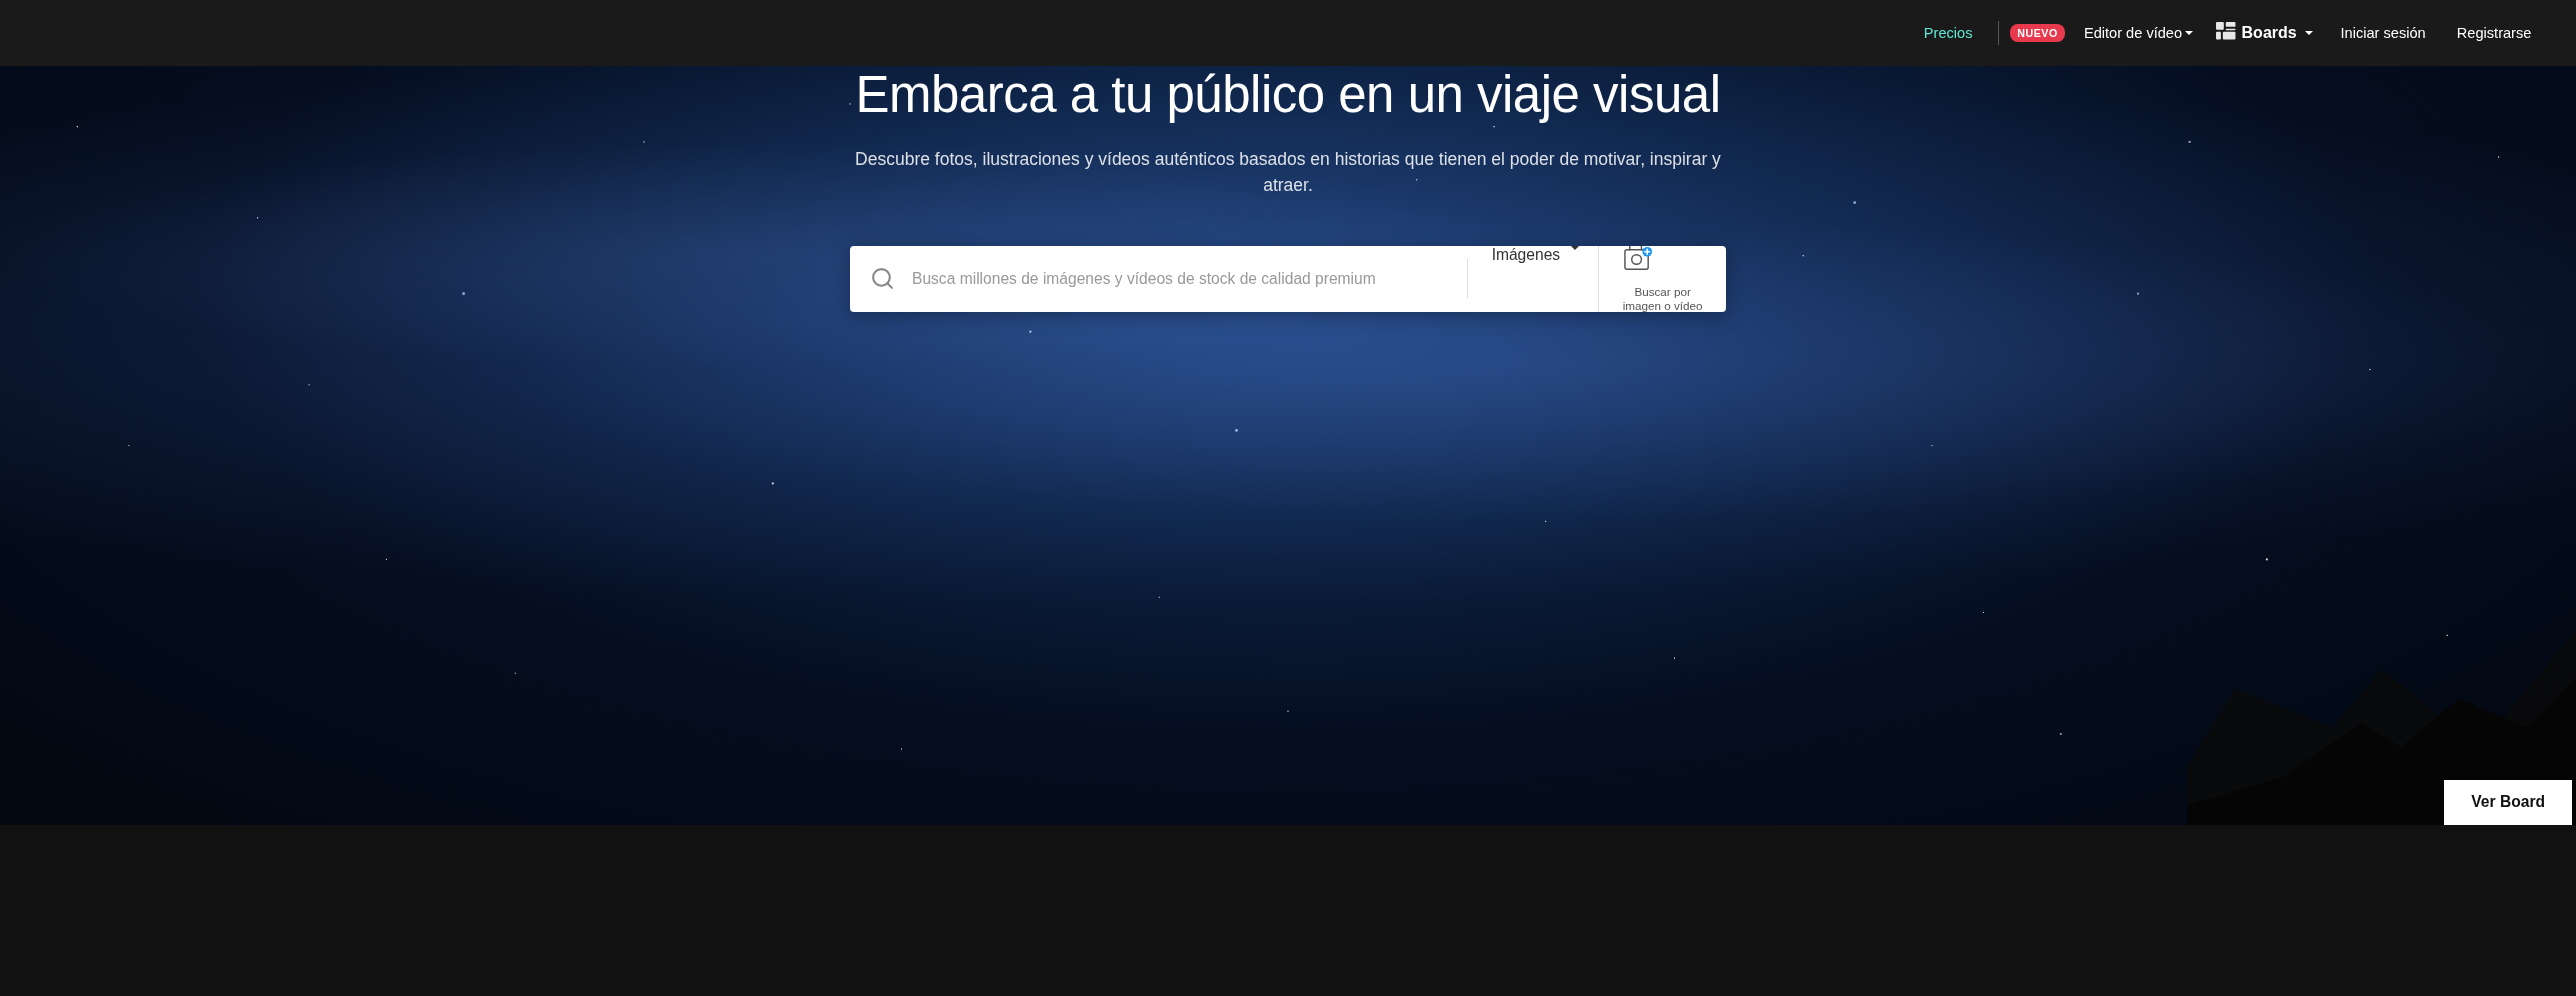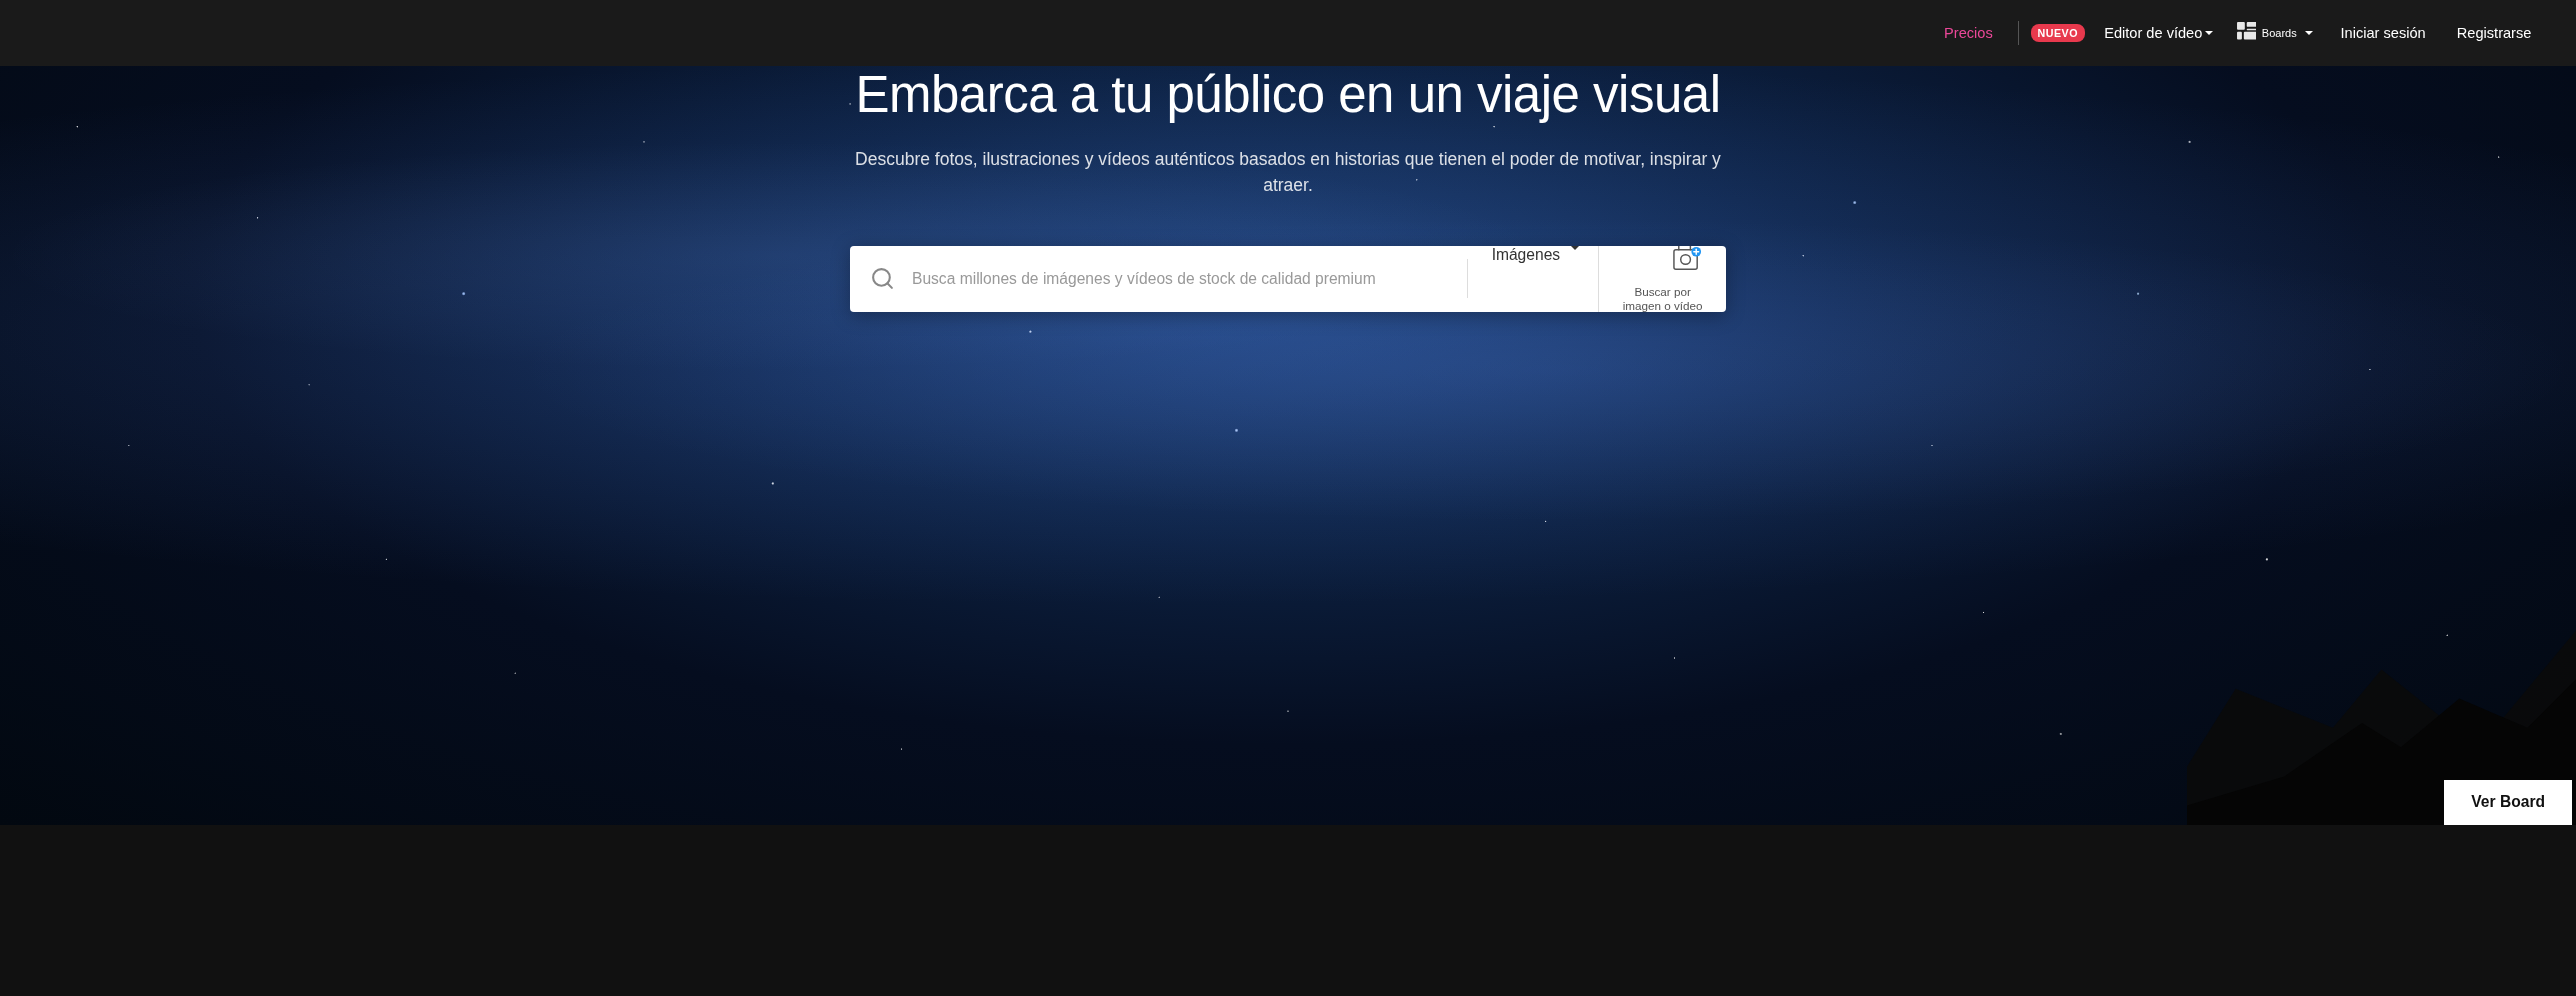--- a/index.html
+++ b/index.html
@@ -61,21 +61,21 @@
       vertical-align: middle;
     }
 
     .navbar-right {
       margin-left: auto;
       display: flex;
       align-items: center;
       gap: 3.9px;
     }
     .precios-btn {
-      color: #ec4899;
+      color: #5eead4;
       font-size: 14.6px;
       padding: 0 13.6px;
       cursor: pointer;
       height: 66px;
       display: flex;
       align-items: center;
     }
     .divider {
       width: 1px;
       height: 23.4px;
@@ -97,27 +97,28 @@
       font-size: 14.6px;
       display: flex;
       align-items: center;
       gap: 0;
       padding: 0 9.7px;
       cursor: pointer;
       height: 66px;
     }
     .boards-btn {
       color: #fff;
-      font-size: 11px;
+      font-size: 16px;
       display: flex;
       align-items: center;
       gap: 5.8px;
       padding: 0 9.7px;
       cursor: pointer;
       height: 66px;
+      font-weight: bold;
     }
     .boards-icon {
       display: inline-block;
       font-size: 15.6px;
     }
     .iniciar-btn {
       color: #fff;
       font-size: 14.6px;
       padding: 0 13.6px;
       cursor: pointer;
@@ -312,21 +313,21 @@
 
     .search-divider2 {
       width: 1px;
       height: 66px;
       background: #ddd;
     }
 
     .visual-search-btn {
       display: flex;
       flex-direction: column;
-      align-items: flex-end;
+      align-items: flex-start;
       justify-content: center;
       padding: 0 23.4px;
       cursor: pointer;
       height: 100%;
       background: transparent;
       border: none;
       gap: 10px;
       flex-shrink: 0;
     }
     .visual-search-icon {

